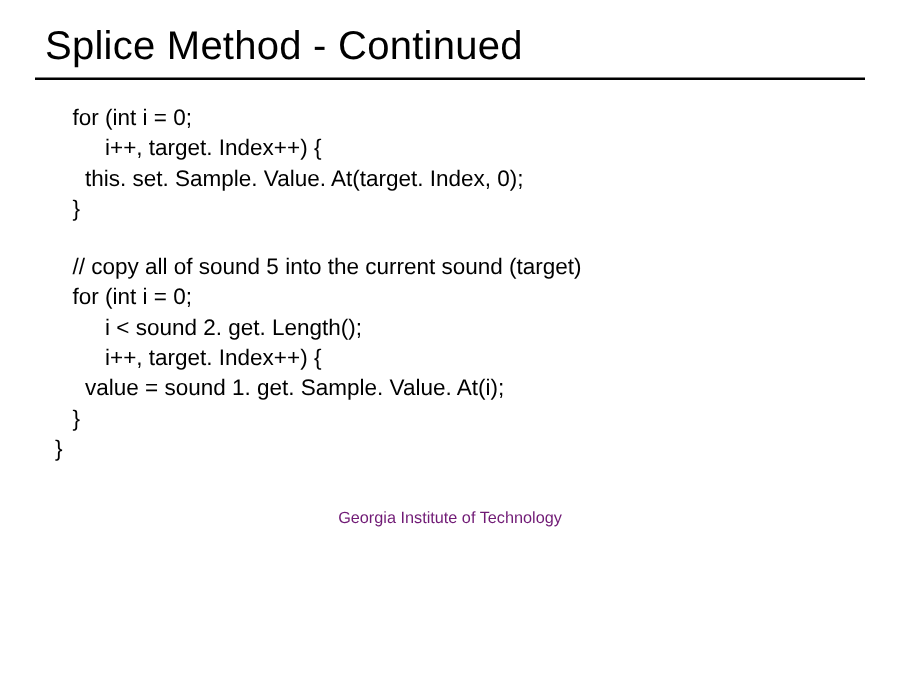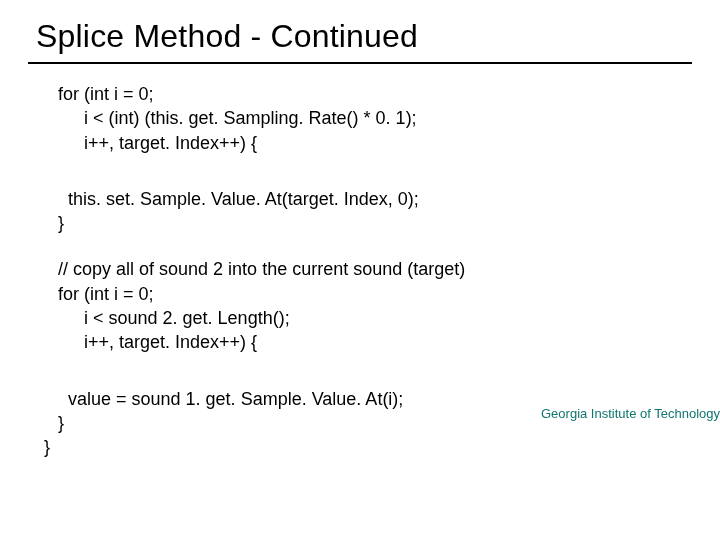--- a/index.html
+++ b/index.html
@@ -39,52 +39,51 @@
     left: 58px;
     top: 82px;
     width: 620px;
     font-size: 18px;
     line-height: 1.35;
   }
   .block2 {
     margin-top: 22px;
   }
   .indent1 { padding-left: 26px; }
-  .indent05 { padding-left: 10px; margin-top: 32px; }
+  .indent05 { padding-left: 10px; }
   .outdent1 { margin-left: -14px; }
   .footer {
     position: absolute;
     left: 0;
     right: 0;
     bottom: 28px;
-    text-align: right;
+    text-align: center;
     font-size: 13px;
-    color: #0f766e;
+    color: #701a75;
   }
 </style>
 </head>
 <body>
 
 <div class="slide">
 
   <div class="title">Splice Method - Continued</div>
   <div class="rule"></div>
 
   <div class="body">
 
     <div>
       <div>for (int i = 0;</div>
-      <div class="indent1">i &lt; (int) (this. get. Sampling. Rate() * 0. 1);</div>
       <div class="indent1">i++, target. Index++) {</div>
       <div class="indent05">this. set. Sample. Value. At(target. Index, 0);</div>
       <div>}</div>
     </div>
 
     <div class="block2">
-      <div>// copy all of sound 2 into the current sound (target)</div>
+      <div>// copy all of sound 5 into the current sound (target)</div>
       <div>for (int i = 0;</div>
       <div class="indent1">i &lt; sound 2. get. Length();</div>
       <div class="indent1">i++, target. Index++) {</div>
       <div class="indent05">value = sound 1. get. Sample. Value. At(i);</div>
       <div>}</div>
       <div class="outdent1">}</div>
     </div>
 
   </div>
 

